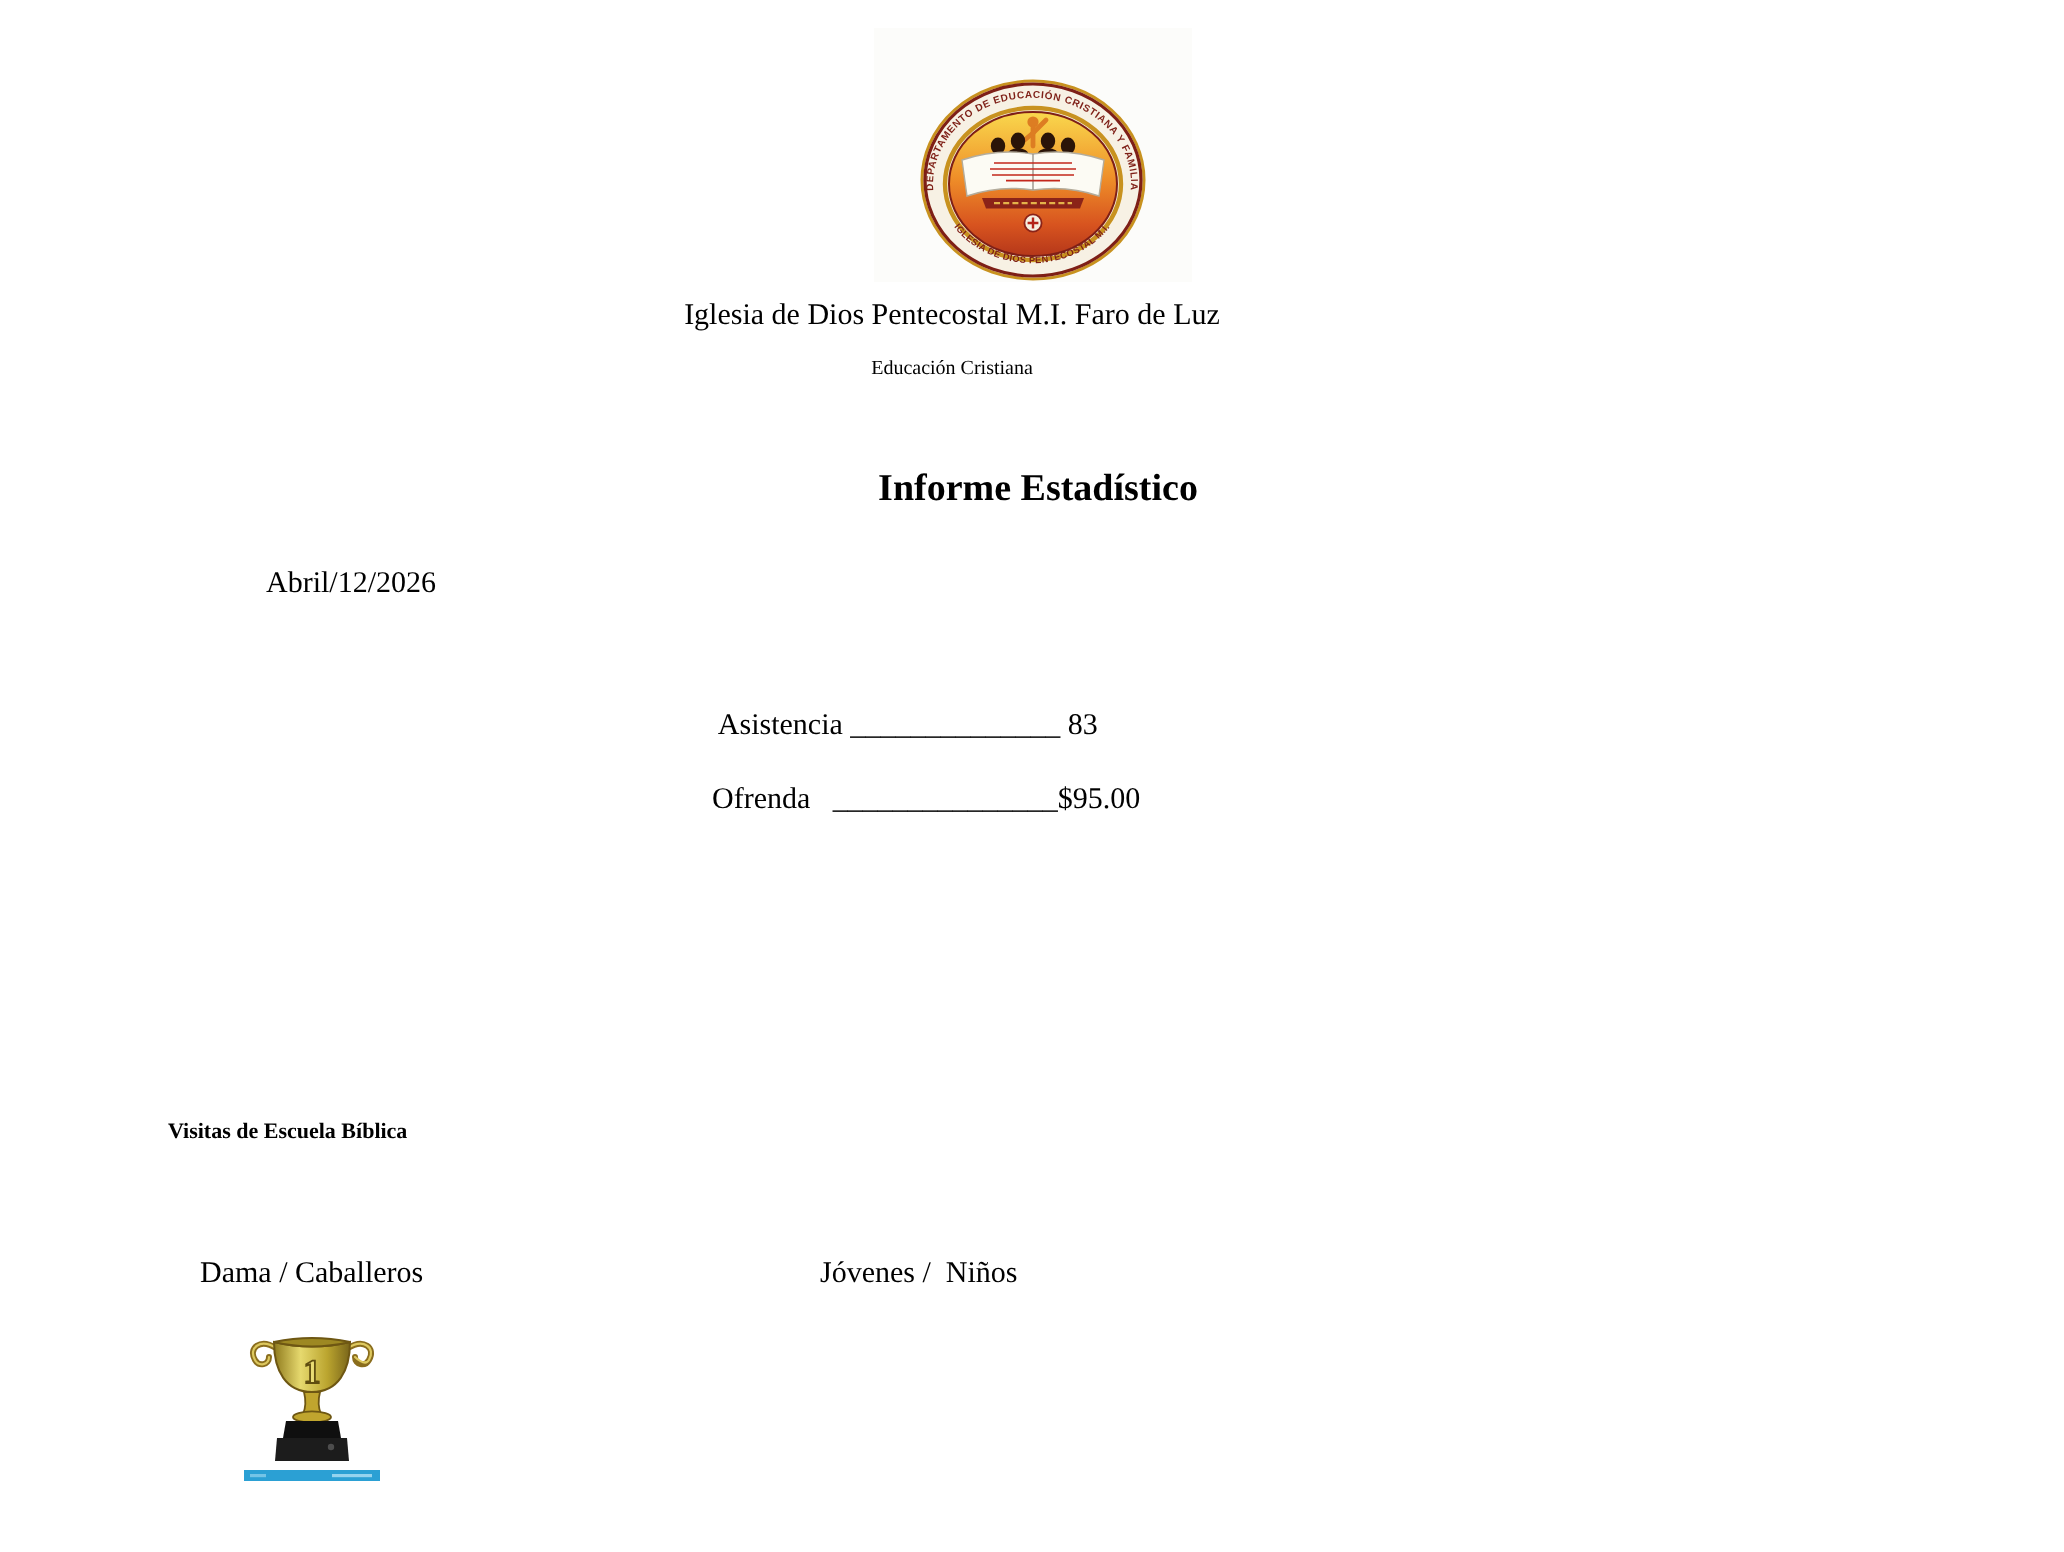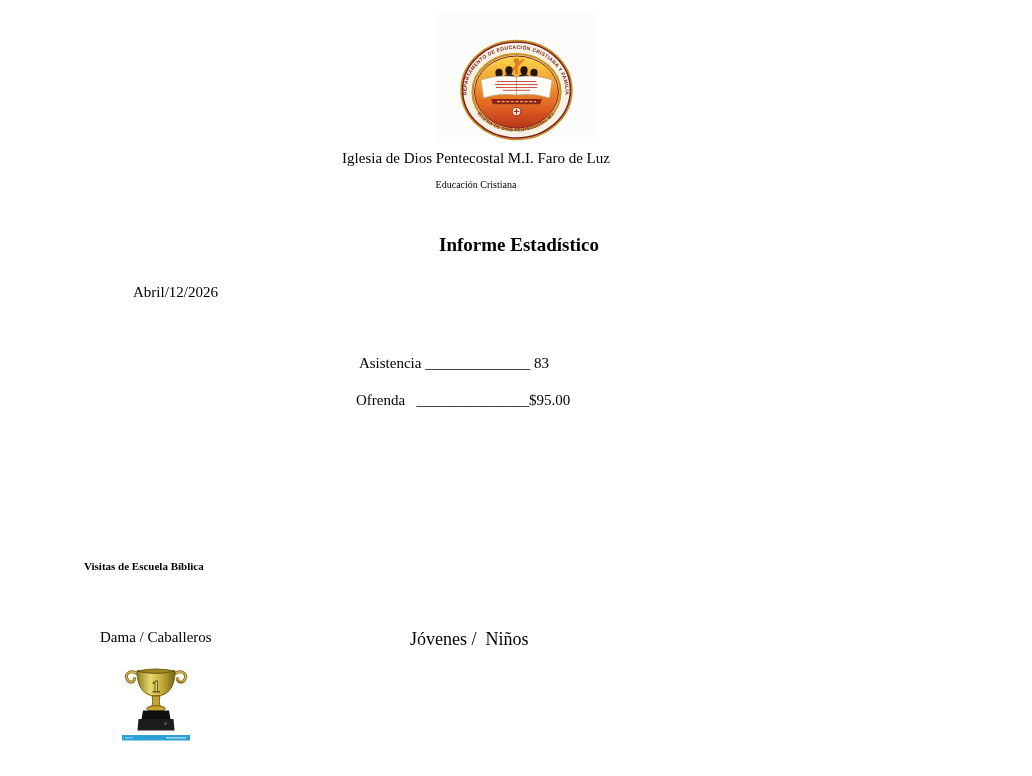--- a/index.html
+++ b/index.html
@@ -11,21 +11,21 @@
   .centered{left:0;width:952px;text-align:center;}
   .line{white-space:pre;}
   .org-line{top:150px;font-size:15px;}
   .org-line2{top:179px;font-size:10px;}
   .report-title{top:234px;font-size:19px;font-weight:bold;padding-left:43px;}
   .report-date{left:133px;top:284px;font-size:15px;}
   .stats{left:356px;top:353px;font-size:15px;}
   .stat-row{height:20px;line-height:20px;margin-bottom:16.5px;}
   .visitas-heading{left:84px;top:560px;font-size:11px;font-weight:bold;}
   .group-label-left{left:100px;top:629px;font-size:15px;}
-  .group-label-right{left:410px;top:629px;font-size:18px;}
+  .group-label-right{left:410px;top:629px;font-size:15px;}
   .logo-box{left:437px;top:14px;width:159px;height:127px;background:#fcfcfa;}
   .trophy-box{left:122px;top:666px;width:68px;height:77px;}
   svg{display:block;}
 </style>
 </head>
 <body>
 
 <div class="abs logo-box">
   <svg width="159" height="127" viewBox="0 0 159 127">
     <defs>

